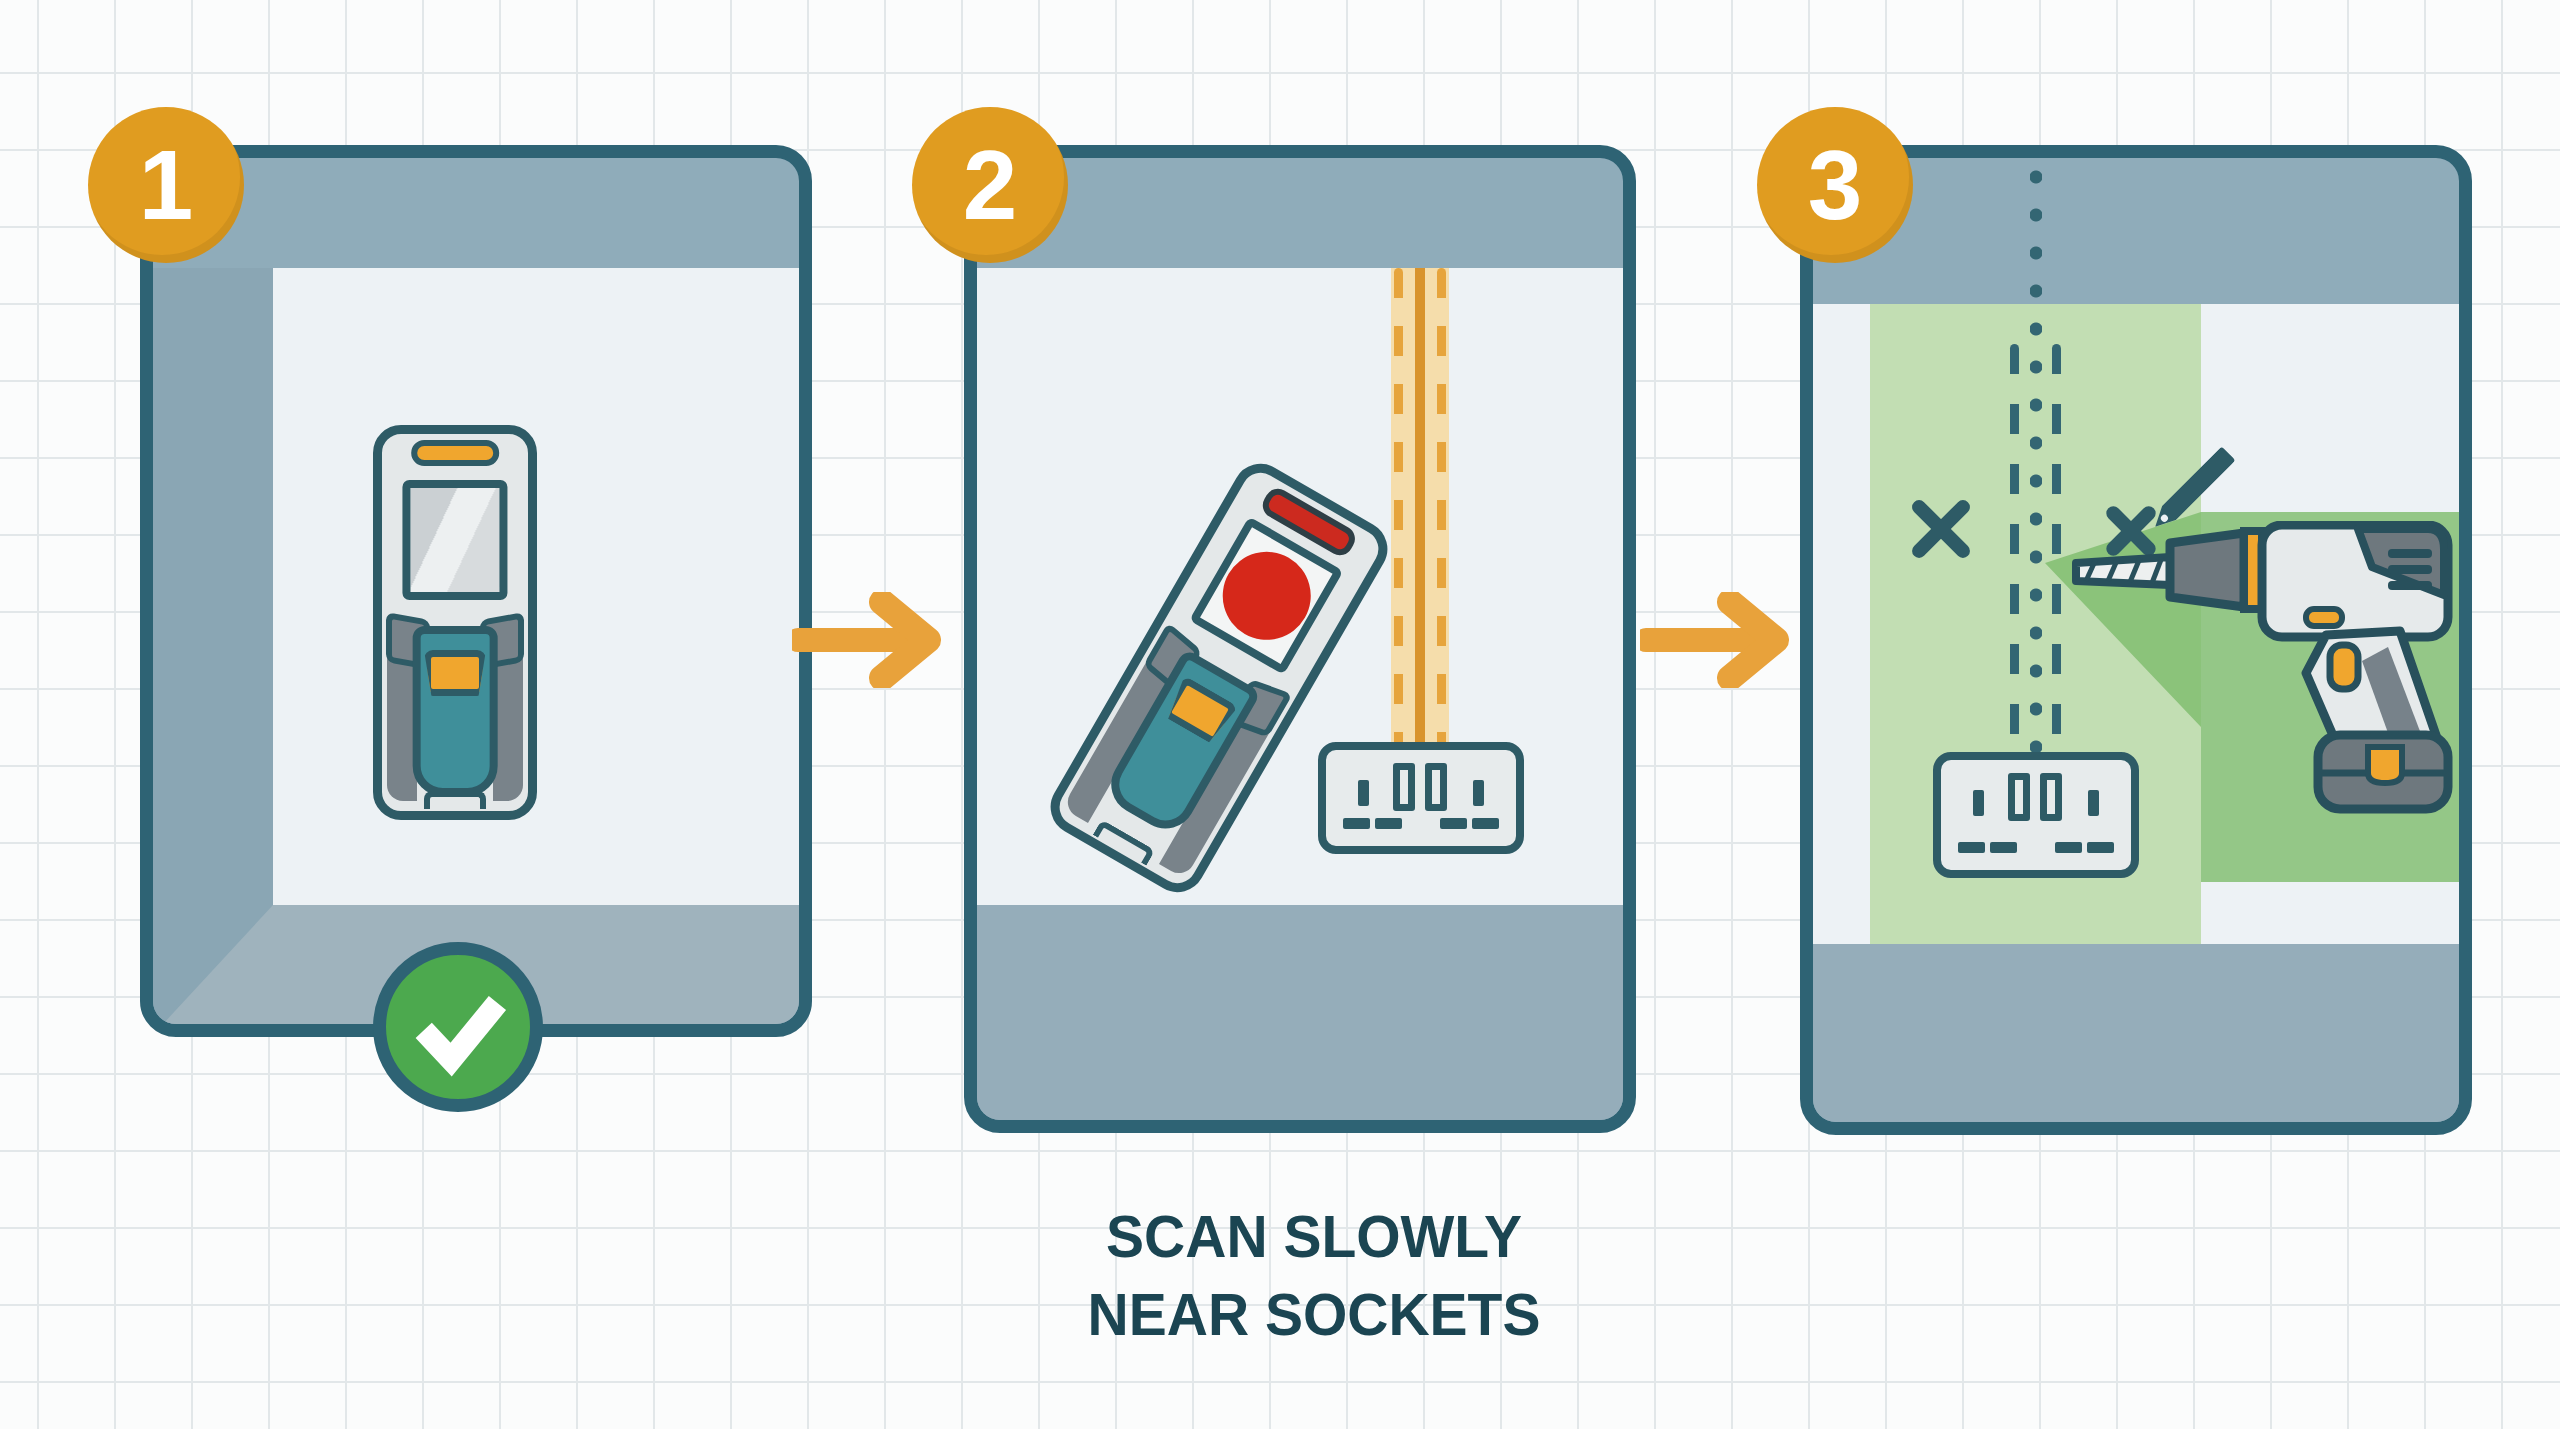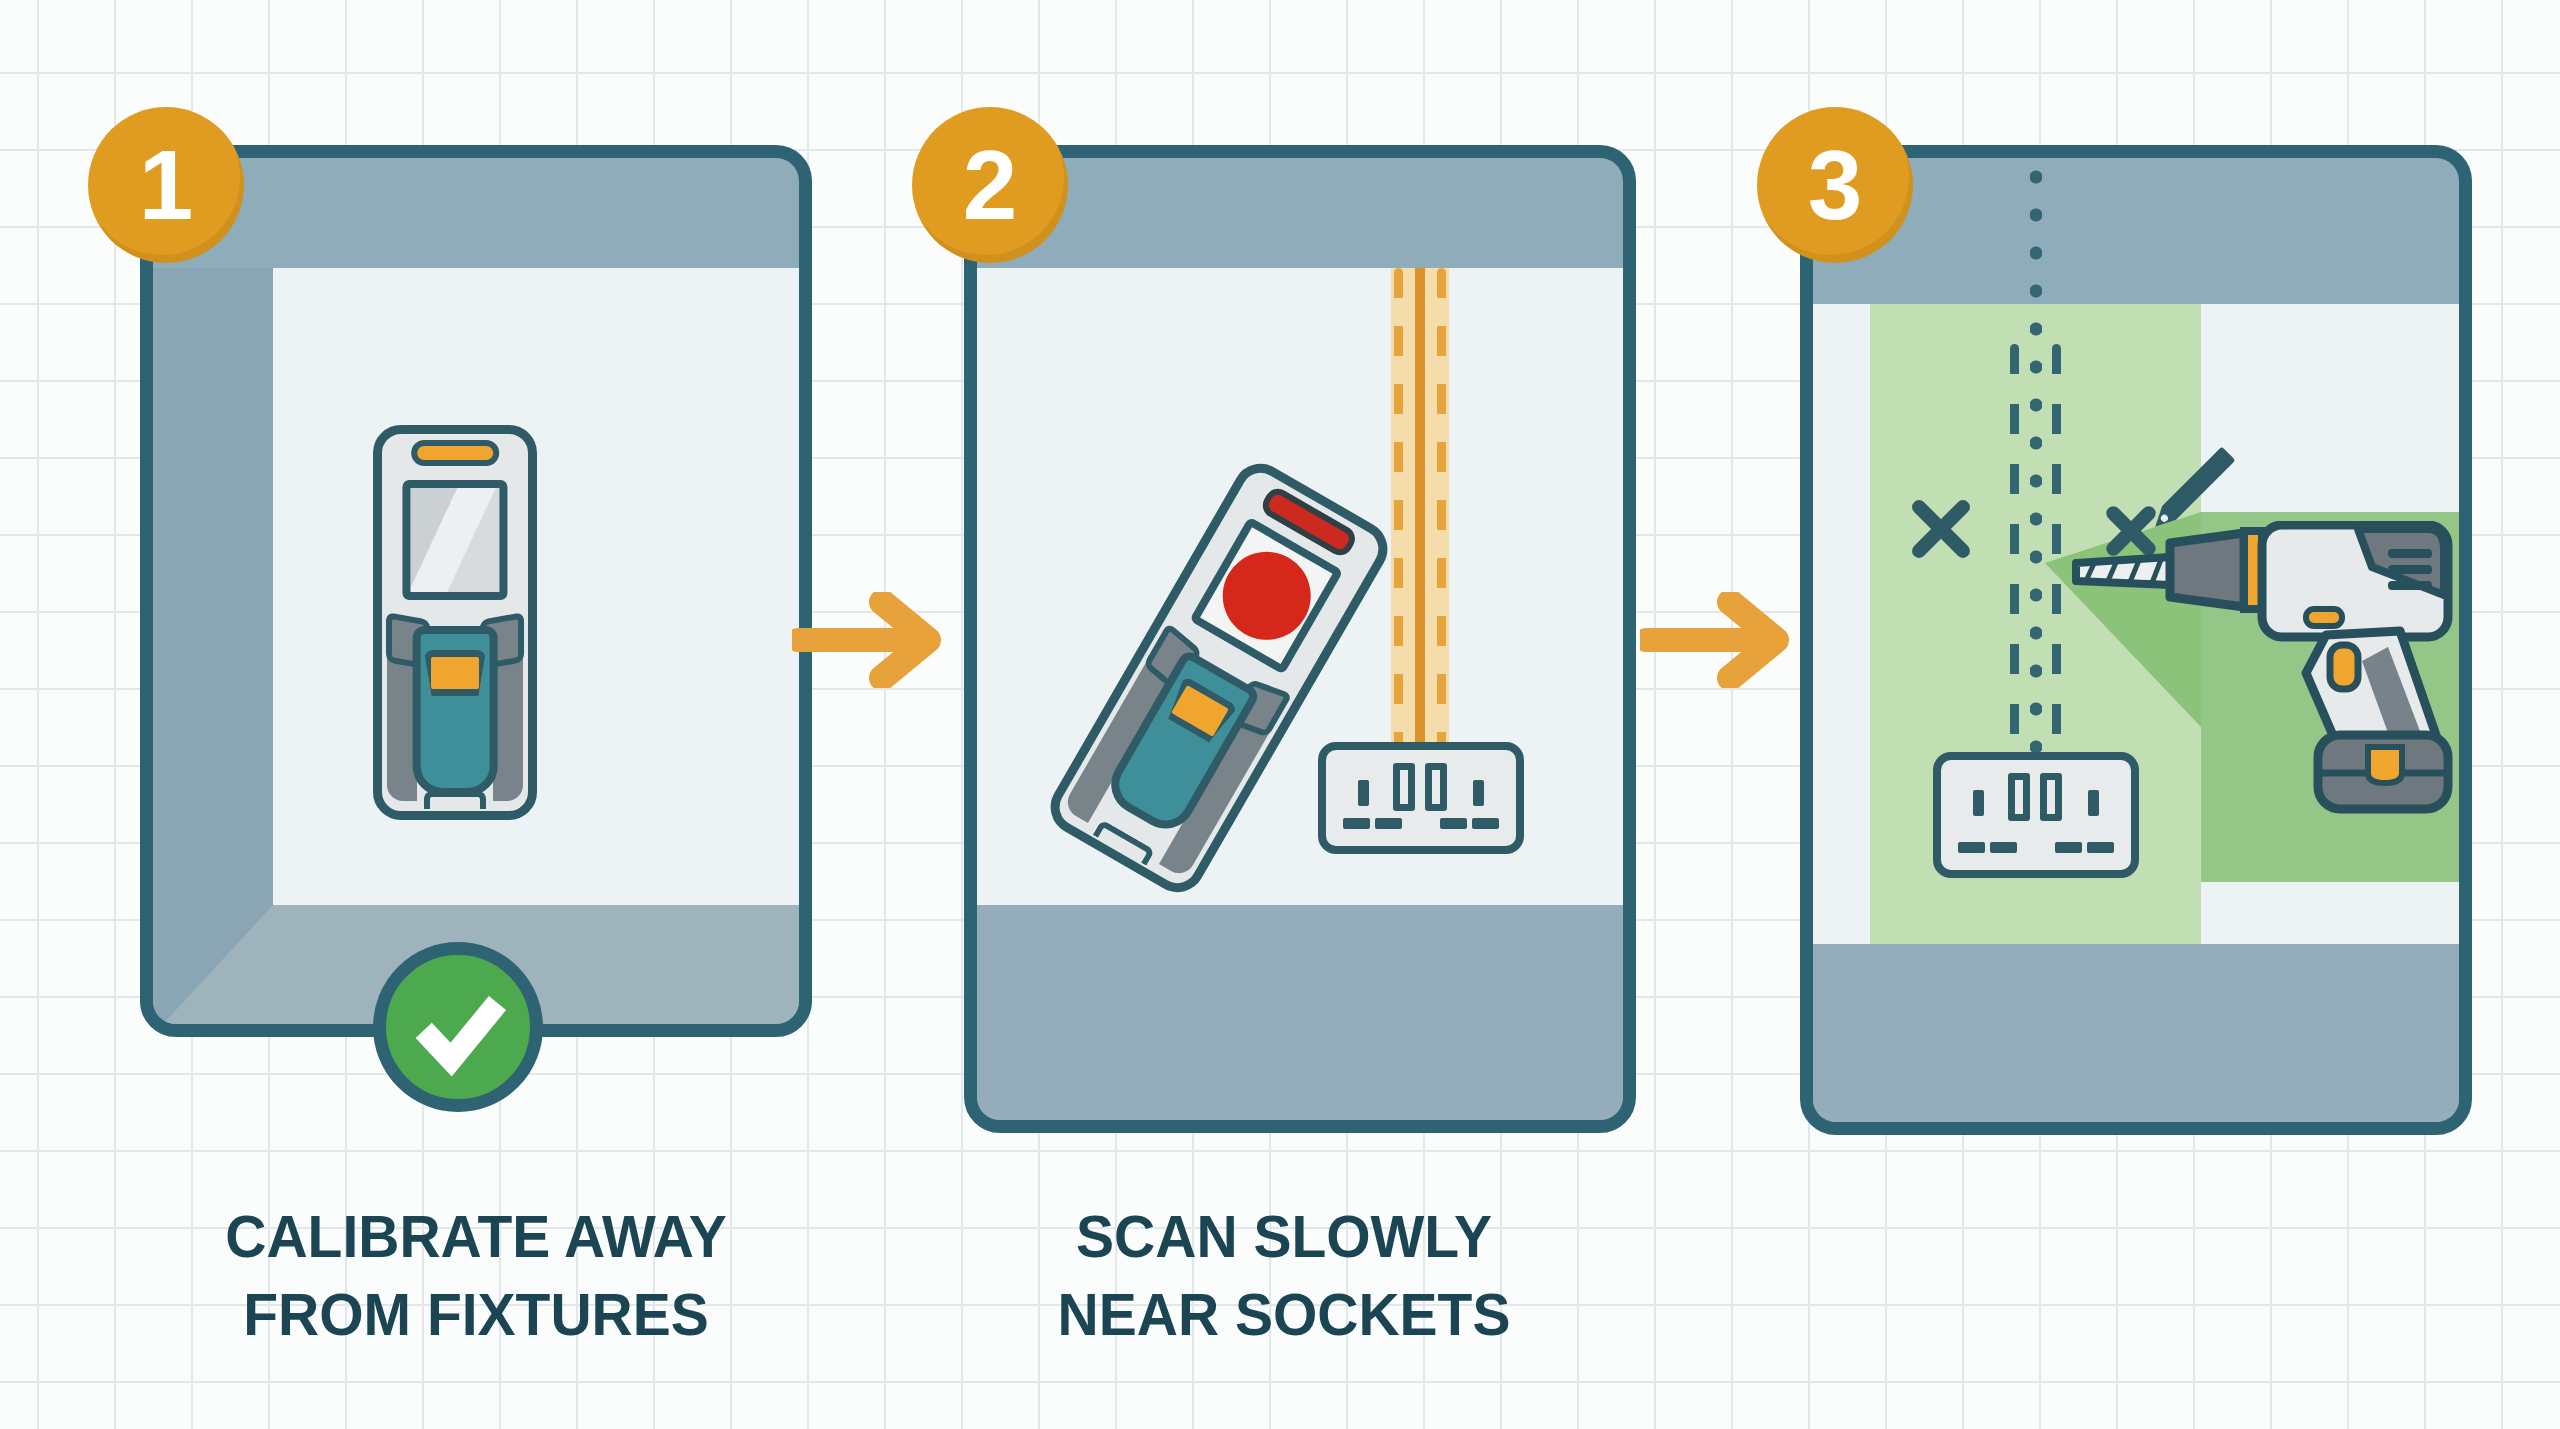--- a/index.html
+++ b/index.html
@@ -242,22 +242,18 @@
     <path d="M6,48 H112" stroke="#E8A23B" stroke-width="24" stroke-linecap="round" fill="none"></path>
     <path d="M90,10 L136,48 L90,86" stroke="#E8A23B" stroke-width="26" stroke-linecap="round" stroke-linejoin="round" fill="none"></path>
   </svg>
 
   <div class="check">
     <svg width="120" height="120" viewBox="0 0 140 140">
       <polyline points="30,74 62,108 116,42" fill="none" stroke="#FFFFFF" stroke-width="26"></polyline>
     </svg>
   </div>
 
-  <div class="label" style="left:140px;">
-    <div class="ln">CALIBRATE AWAY</div>
-    <div class="ln">FROM FIXTURES</div>
-  </div>
-  <div class="label" style="left:948px;">
+  <div class="label" style="left:978px;">
     <div class="ln">SCAN SLOWLY</div>
     <div class="ln">NEAR SOCKETS</div>
   </div>
 
 </div>
 
 </body></html>

